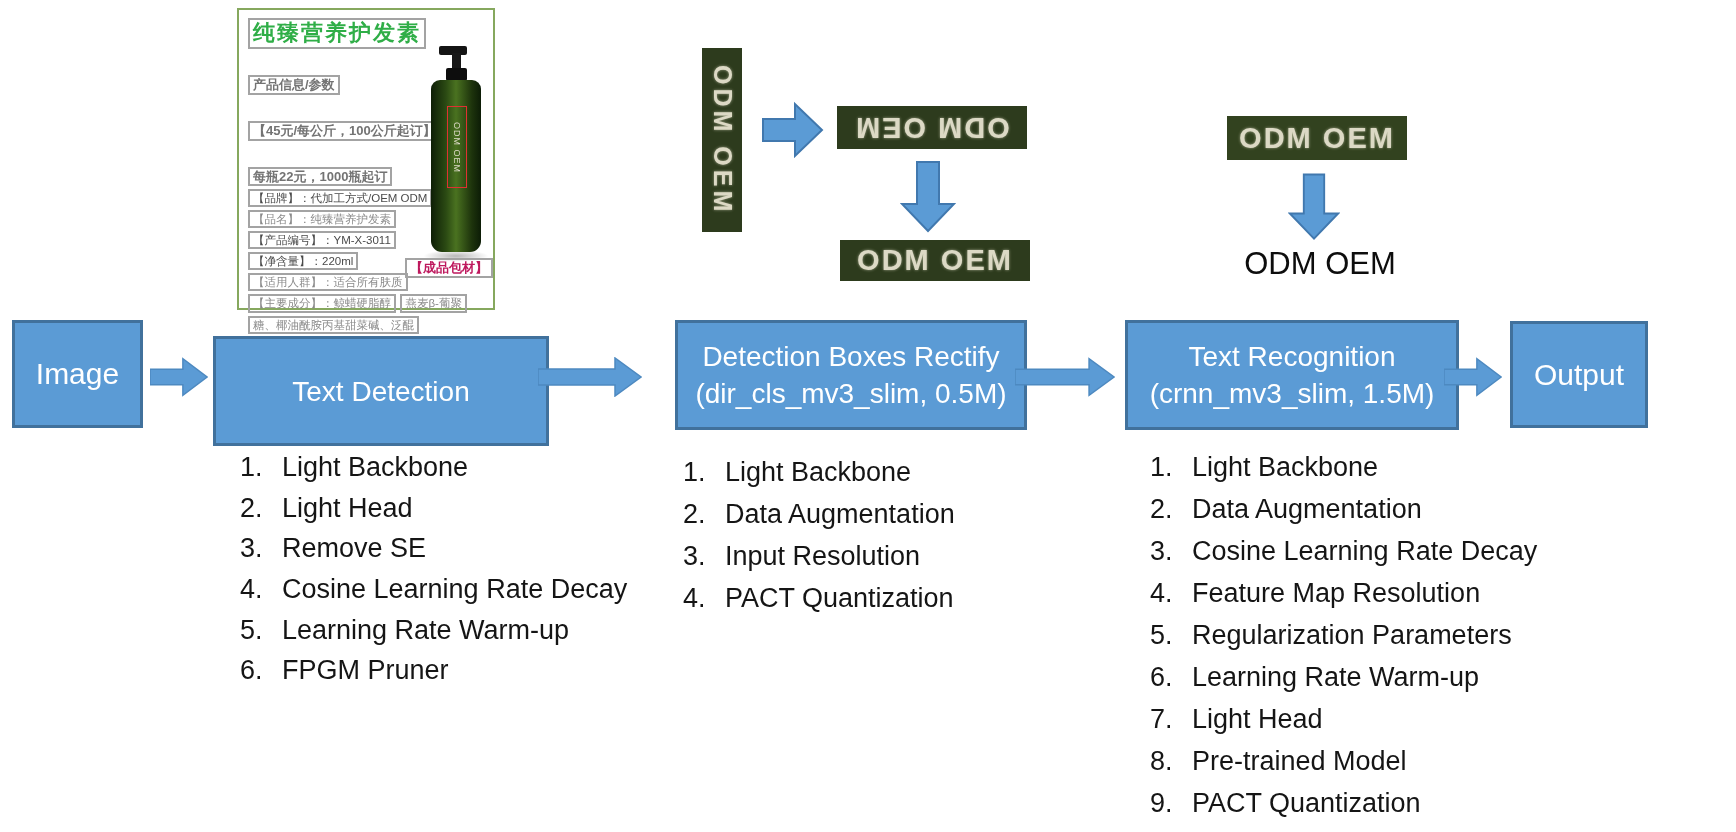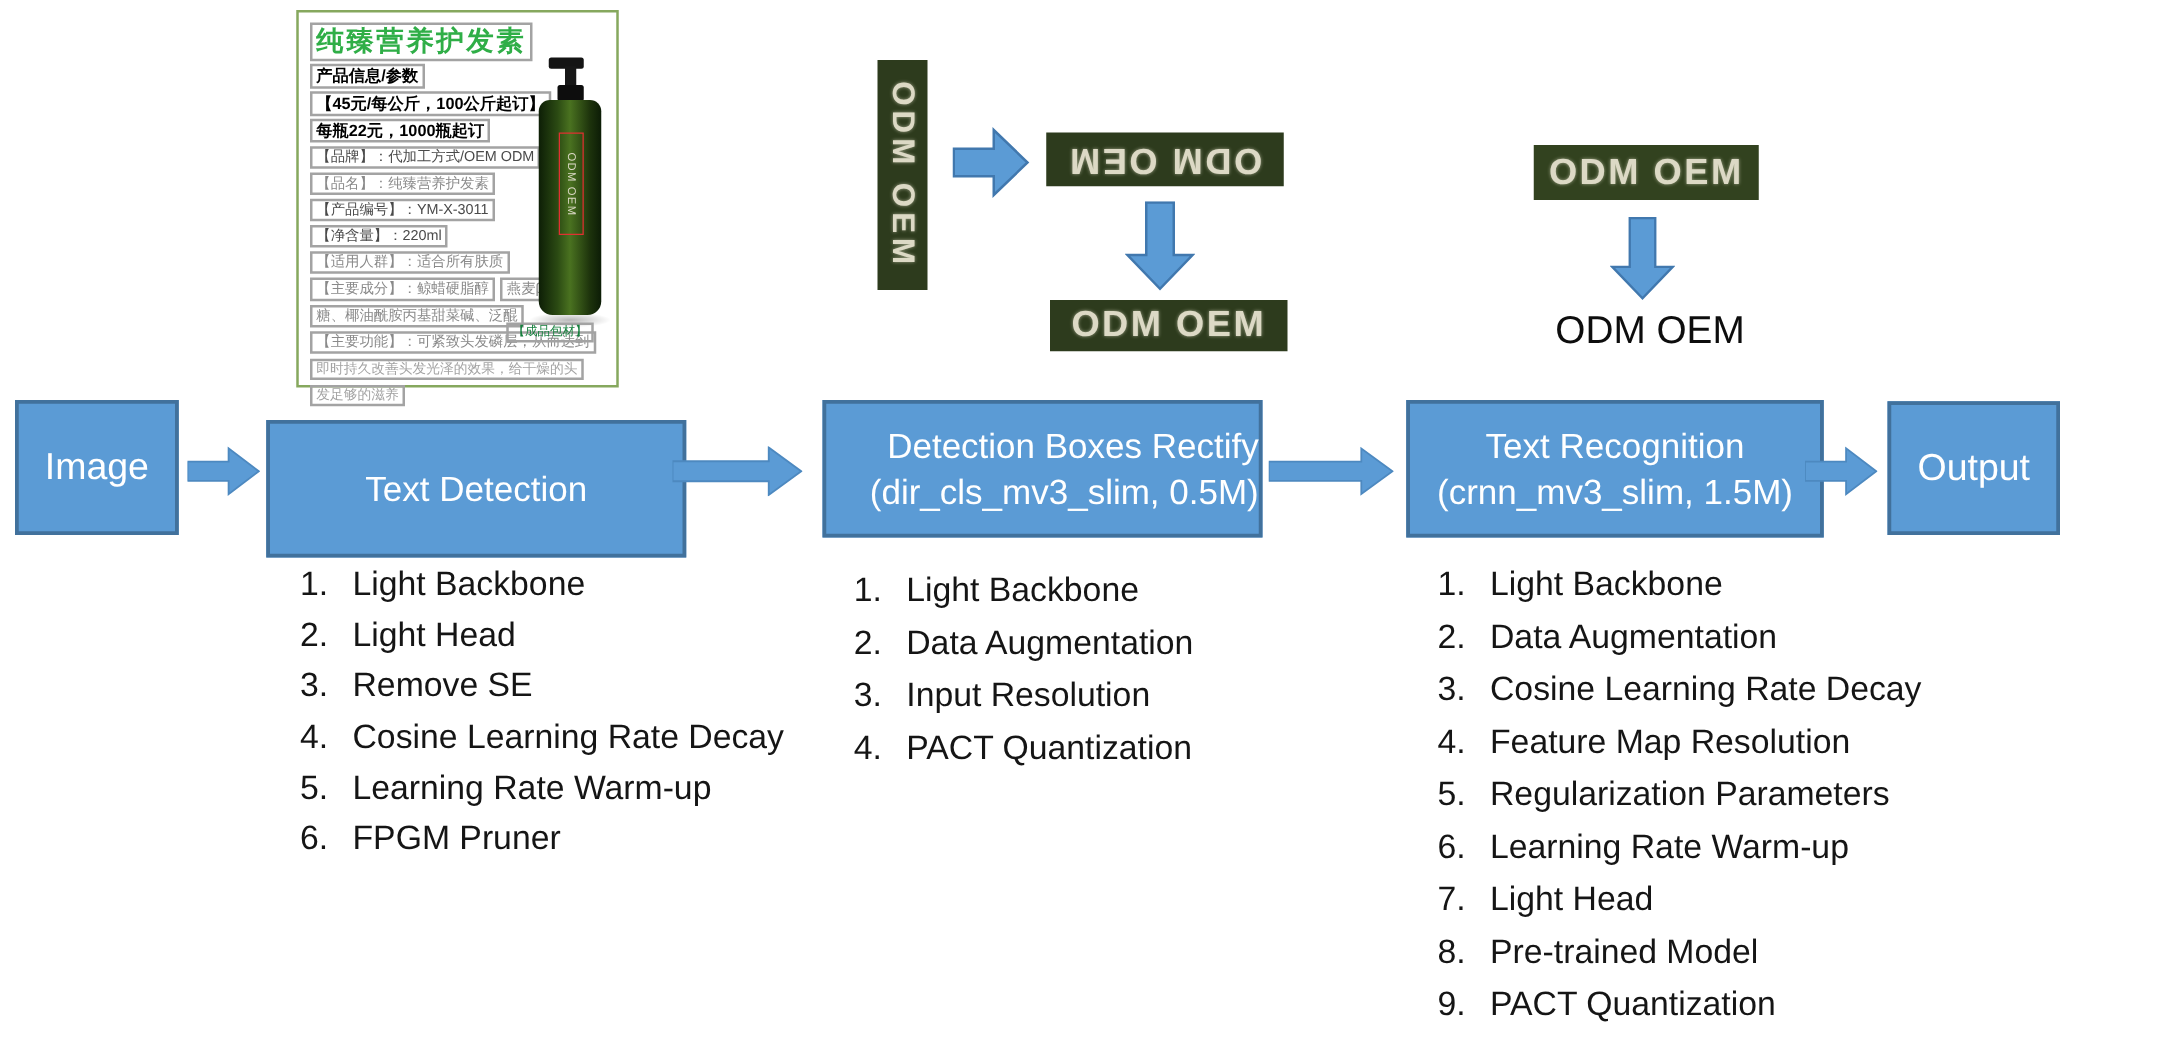--- a/index.html
+++ b/index.html
@@ -7,25 +7,25 @@
           font-family:"Liberation Sans","DejaVu Sans",sans-serif;}
   .abs{position:absolute;}
 
   
   .card{left:237px;top:8px;width:258px;height:302px;border:2px solid #86a85e;
         box-sizing:border-box;background:#fff;padding:8px 6px 6px 9px;}
   .rbox{display:inline-block;border:2px solid #a3a3a3;padding:0 3px;line-height:1.22;
         white-space:nowrap;}
   .card-row{margin:0 0 2px 0;}
   .t{font-size:22px;font-weight:bold;color:#2fae47;letter-spacing:2px;}
-  .g{font-size:13px;color:#000000;font-weight:bold;}
+  .g{font-size:13px;color:#737373;font-weight:bold;margin-top:24px;}
   .d{font-size:11.5px;color:#4a4a4a;}
   .m{font-size:11.5px;color:#8a8a8a;}
   .l{font-size:11px;color:#a3a3a3;}
-  .pkg{left:166px;top:248px;font-size:10px;color:#15803d;font-weight:normal;}
+  .pkg{left:166px;top:248px;font-size:13px;color:#be185d;font-weight:bold;}
 
   .bottle{left:190px;top:36px;width:54px;height:212px;}
   .bottle div{position:absolute;}
   .pump-arm{left:10px;top:0;width:28px;height:9px;background:#141414;border-radius:2px;}
   .pump-stem{left:23px;top:7px;width:9px;height:17px;background:#171717;}
   .pump-collar{left:17px;top:22px;width:21px;height:13px;background:#0d0d0d;border-radius:2px;}
   .bottle-body{left:2px;top:34px;width:50px;height:172px;border-radius:9px 9px 11px 11px;
      background:linear-gradient(90deg,#0d1e06,#2b4a13 30%,#4a7220 50%,#1d330c 82%,#0c1c06);}
   .bottle-label{left:16px;top:26px;width:18px;height:80px;border:1px solid #e03131;
      display:flex;align-items:center;justify-content:center;}
@@ -49,21 +49,21 @@
      font-weight:500;}
 
   
   .node{background:#5b9bd5;border:3px solid #41719c;box-sizing:border-box;color:#fff;
         display:flex;flex-direction:column;align-items:center;justify-content:center;
         text-align:center;}
   .node .ttl{font-size:28px;line-height:37px;}
   .node .sub{font-size:28px;line-height:37px;}
   .node-image{left:12px;top:320px;width:131px;height:108px;font-size:30px;text-align:center;}
   .node-det{left:213px;top:336px;width:336px;height:110px;}
-  .node-rec{left:658px;top:320px;width:352px;height:110px;align-items:flex-end;}
+  .node-rec{left:675px;top:320px;width:352px;height:110px;}
   .node-recog{left:1125px;top:320px;width:334px;height:110px;}
   .node-out{left:1510px;top:321px;width:138px;height:107px;font-size:30px;}
 
   .arr{display:block;}
 
   
   .plist{position:absolute;margin:0;padding:0;list-style:none;font-size:27px;color:#151515;}
   .plist li{display:flex;align-items:center;}
   .plist .num{width:36px;flex:none;}
   .plist .txt{margin-left:6px;white-space:nowrap;}

